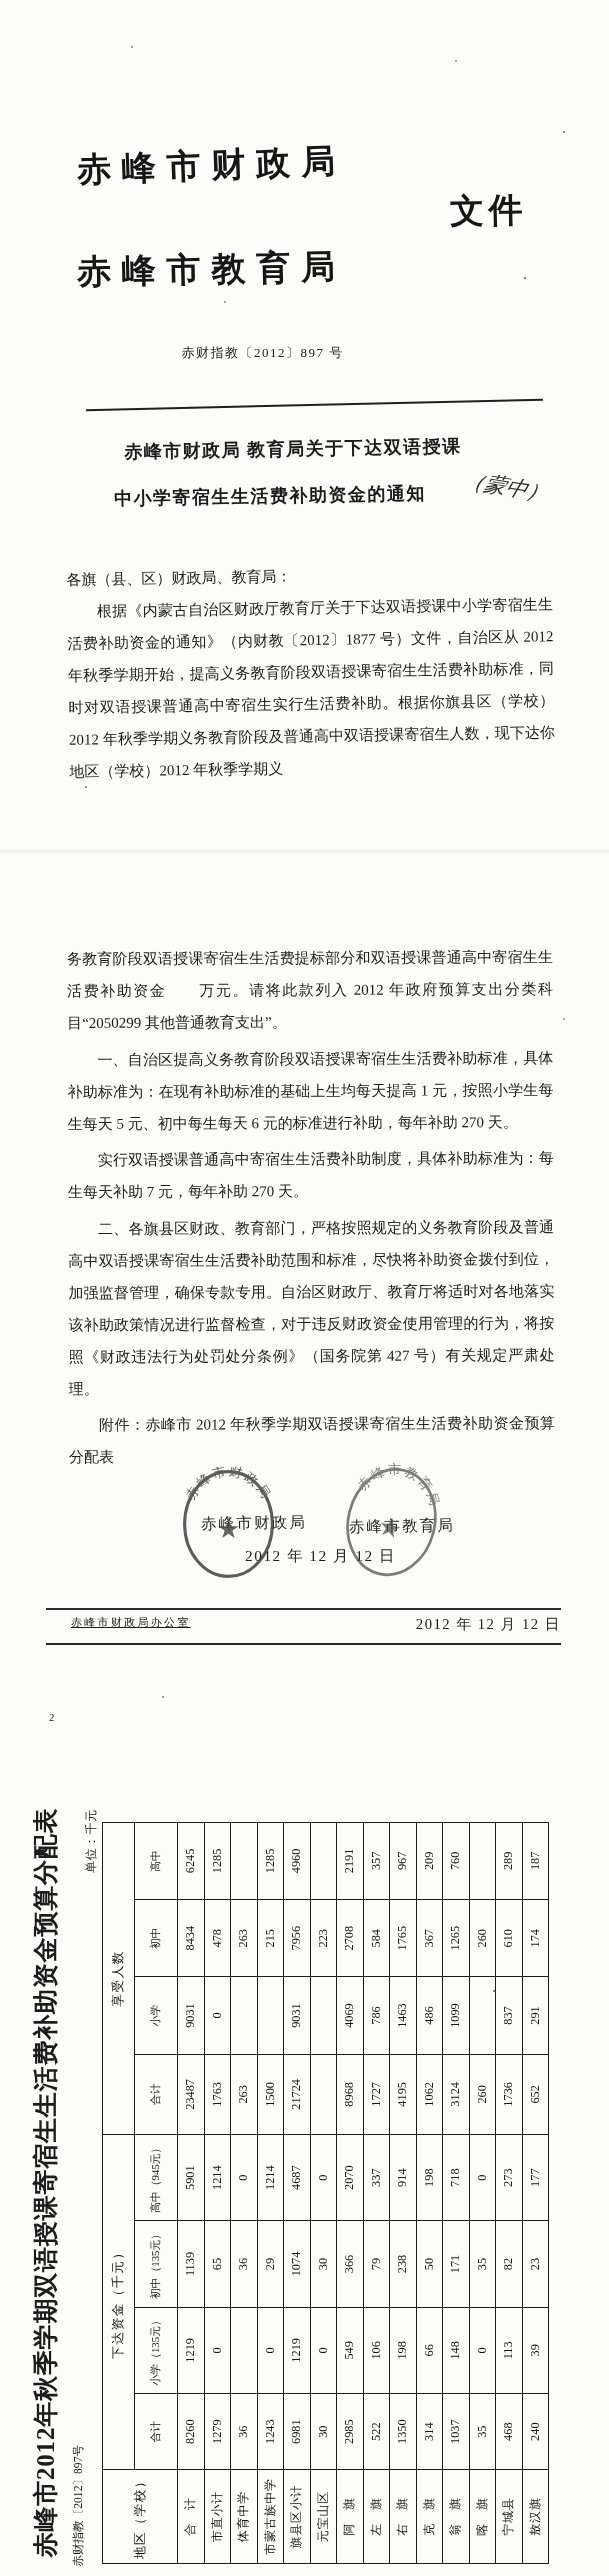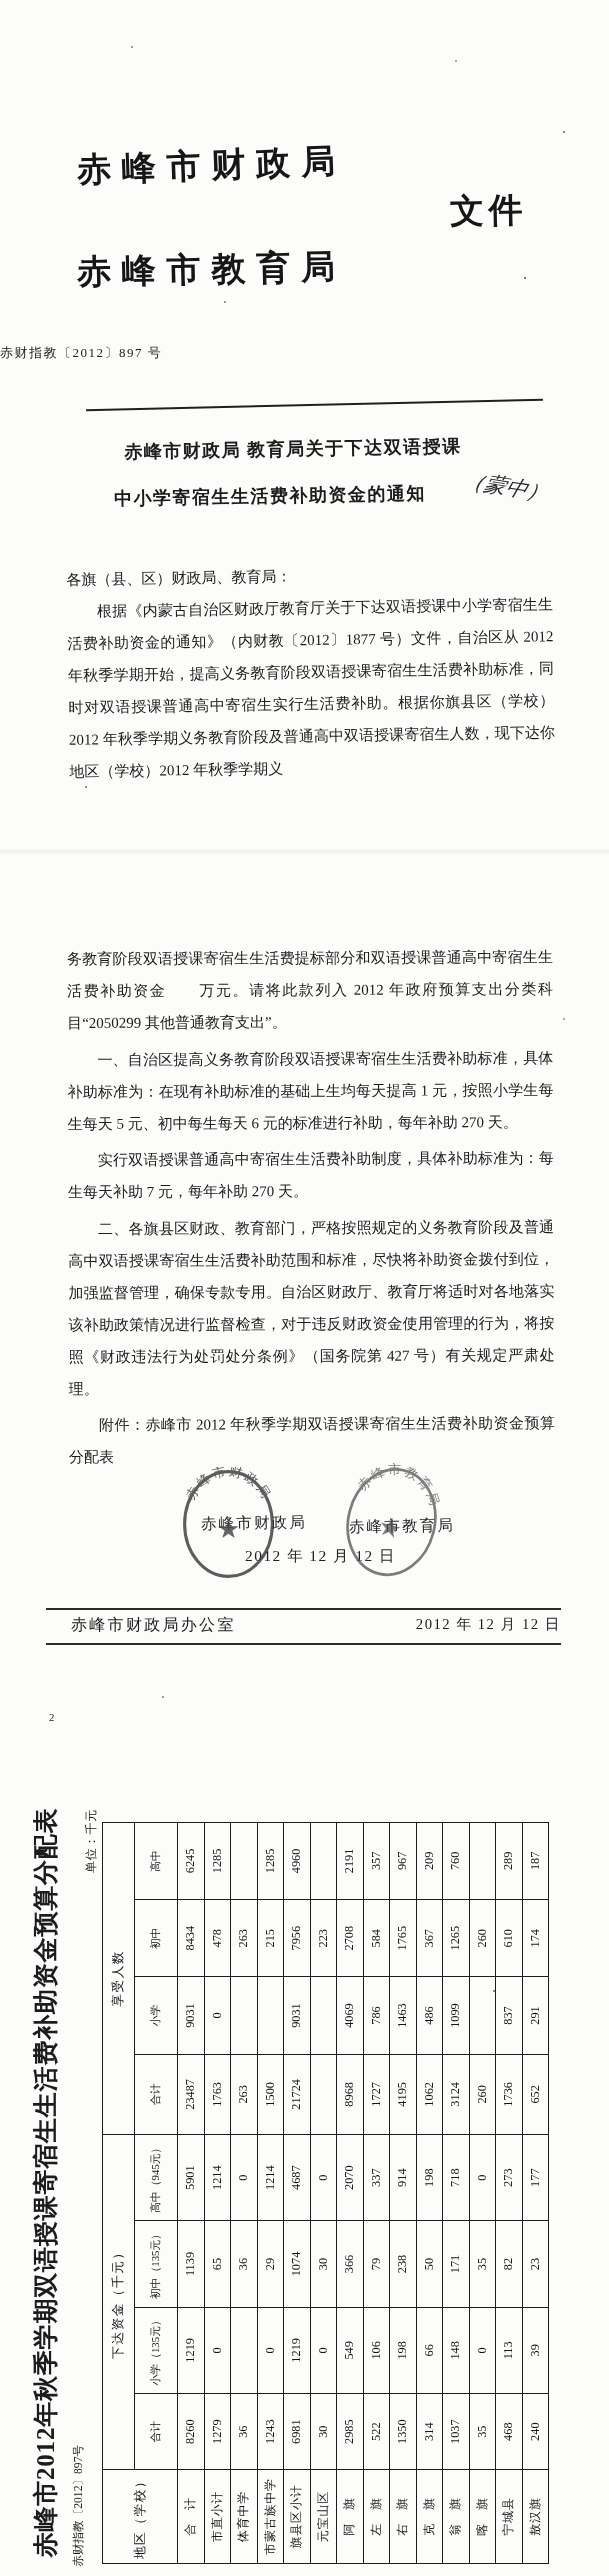--- a/index.html
+++ b/index.html
@@ -14,21 +14,21 @@
     font-weight:bold;font-size:34px;letter-spacing:10.8px;white-space:nowrap;
     color:#161616;
   }
   .a1{top:140px;transform:rotate(-2deg);}
   .a2{top:245px;transform:rotate(-1.2deg);}
   .doctype{
     position:absolute;left:450px;top:188px;font-size:34px;font-weight:bold;
     letter-spacing:4.6px;color:#161616;transform:rotate(-1deg);white-space:nowrap;
   }
   .docnum{
-    position:absolute;left:0;top:344px;width:525px;text-align:left;
+    position:absolute;left:0;top:344px;width:525px;text-align:center;
     font-size:13px;letter-spacing:1.5px;color:#222;
   }
   .redline{
     position:absolute;left:86px;top:404px;width:457px;height:2.3px;
     background:#1f1f1f;transform:rotate(-1.3deg);
   }
   
   .title1{
     position:absolute;left:0;top:437px;width:586px;text-align:center;
     font-size:18px;font-weight:bold;letter-spacing:1.5px;transform:rotate(-1deg);
@@ -61,21 +61,21 @@
   .sn1{left:201px;top:1513px;transform:rotate(-1deg);}
   .sn2{left:349px;top:1516px;transform:rotate(-1deg);}
   .signdate{position:absolute;left:245px;top:1546px;font-size:15.4px;letter-spacing:1.5px;color:#1e1e1e;white-space:nowrap;}
   .stamp{position:absolute;opacity:.82;}
   .st1{left:180px;top:1467px;}
   .st2{left:344px;top:1464px;transform:rotate(14deg);opacity:.7;}
   
   .frule{position:absolute;left:46px;width:515px;height:1.5px;background:#2a2a2a;}
   .fr1{top:1608px;}
   .fr2{top:1643px;}
-  .foffice{position:absolute;left:71px;top:1615px;font-size:16px;letter-spacing:2.3px;}
+  .foffice{position:absolute;left:71px;top:1615px;font-size:11px;letter-spacing:2.3px;text-decoration:underline;}
   .fdate{position:absolute;left:0;top:1615px;width:561px;text-align:right;font-size:14.7px;letter-spacing:1.5px;}
   .pagenum{position:absolute;left:49px;top:1711px;font-size:10.8px;}
   
   .attwrap{
     position:absolute;left:17px;top:1774px;width:802px;height:563px;
     transform:translateY(802px) rotate(-90deg);transform-origin:0 0;
   }
   .att-title{
     position:absolute;left:0;top:12.3px;width:787px;text-align:center;
     font-size:25px;font-weight:bold;letter-spacing:0.8px;white-space:nowrap;

